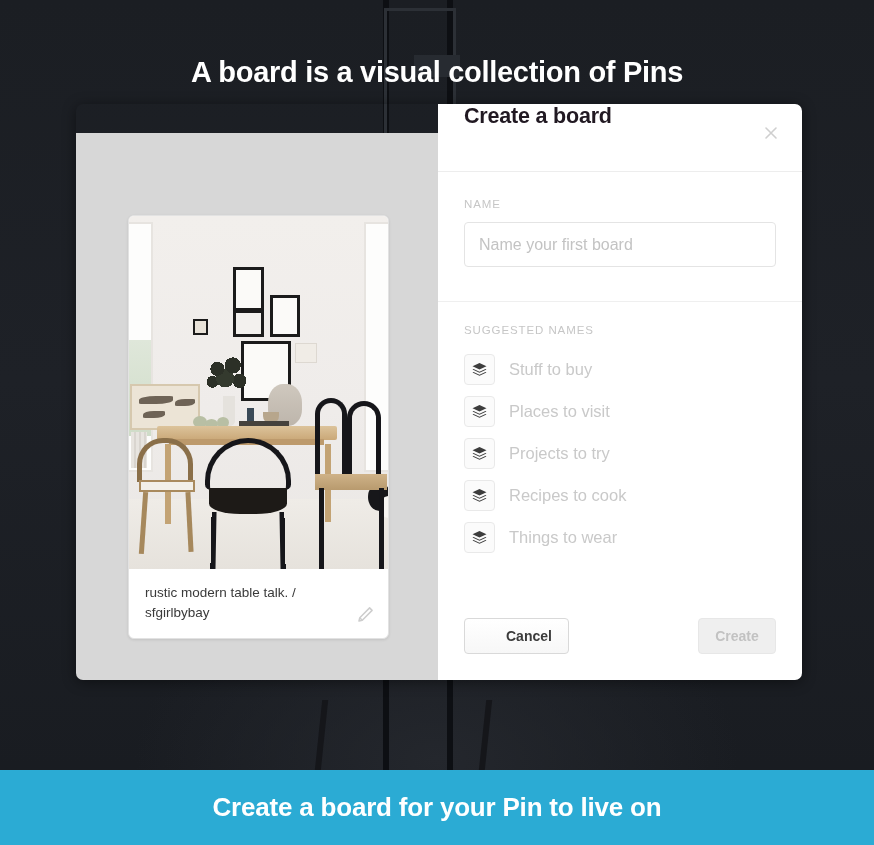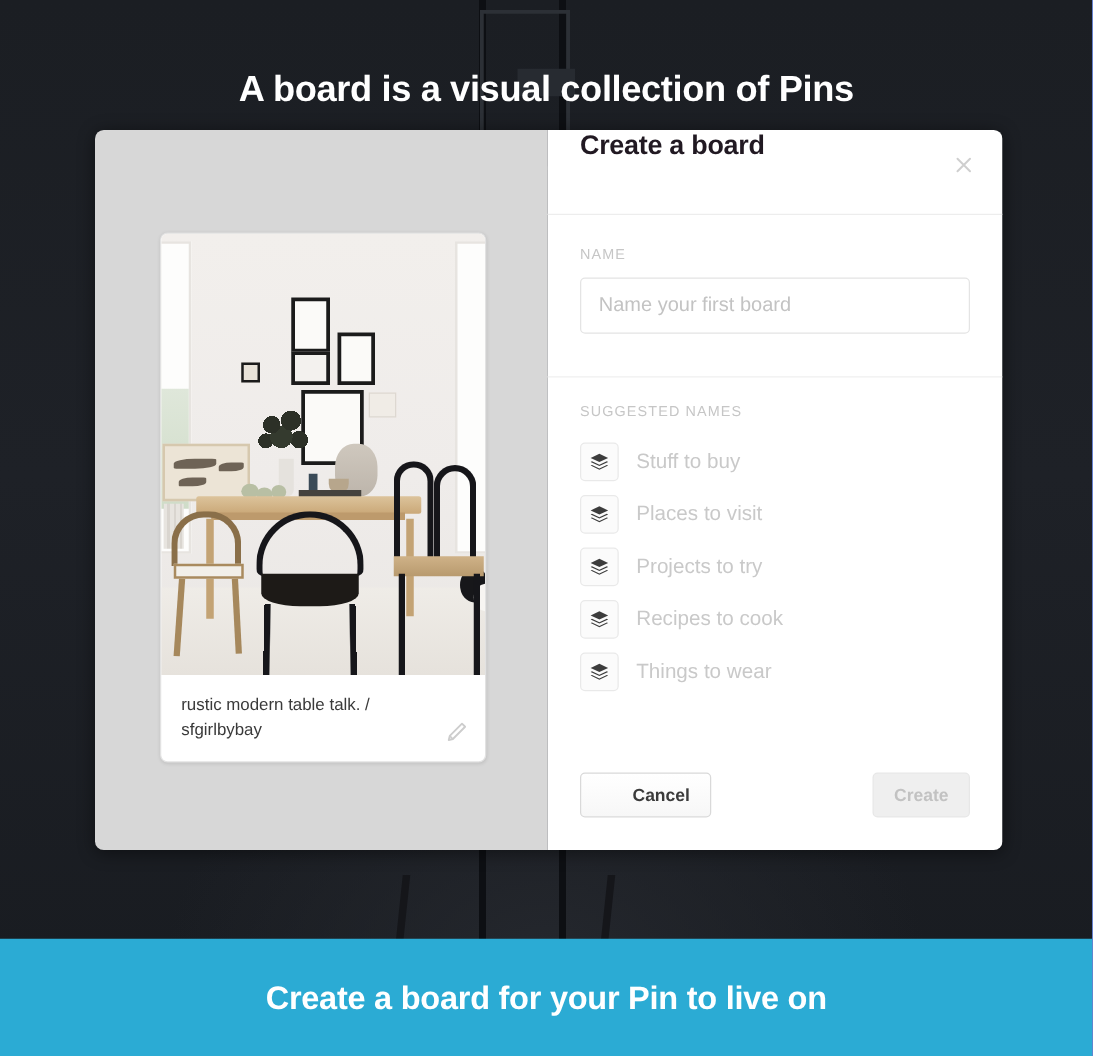--- a/index.html
+++ b/index.html
@@ -9,21 +9,21 @@
     height: 845px;
     overflow: hidden;
     font-family: "Liberation Sans", sans-serif;
   }
 
   
   #page {
     position: relative;
     width: 874px;
     height: 845px;
-    background: #1d4ed8;
+    background: #3b82f6;
     overflow: hidden;
   }
 
   
   #backdrop-photo {
     position: absolute;
     inset: 0;
     background:
       
       linear-gradient(90deg, transparent 0 383px, #0d0f13 383px 389px, transparent 389px),
@@ -83,20 +83,21 @@
     box-shadow: 0 2px 14px rgba(0,0,0,.45);
     z-index: 10;
   }
 
   
   #preview-pane {
     width: 362px;
     background: #d7d7d7;
     position: relative;
     flex: 0 0 362px;
+    margin-top: 29px;
   }
 
   #pin-card {
     position: absolute;
     left: 52px;
     top: 82px;
     width: 261px;
     background: #ffffff;
     border: 1px solid #e2e2e2;
     border-radius: 6px;
@@ -362,21 +363,21 @@
     border: 1px solid #e7e7e7;
     color: #c2c2c2;
     cursor: default;
   }
 
   
   #bottom-banner {
     position: absolute;
     left: 0; right: 0;
     bottom: 0;
-    height: 94px;
+    height: 75px;
     background: #2babd4;
     display: flex;
     align-items: center;
     justify-content: center;
     z-index: 6;
   }
   #bottom-banner-text {
     color: #ffffff;
     font-size: 26px;
     font-weight: bold;

